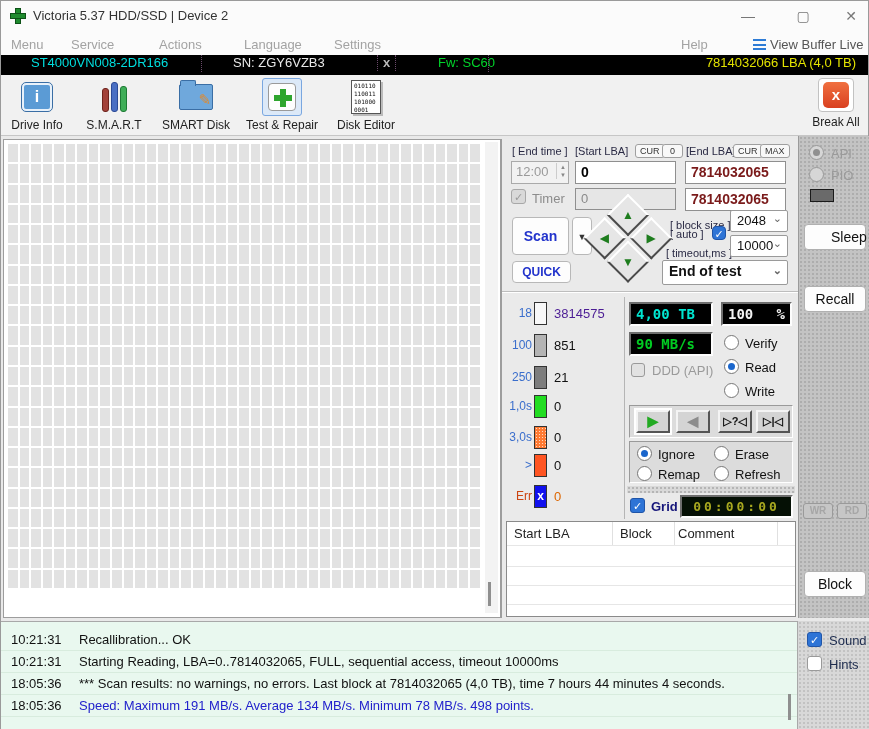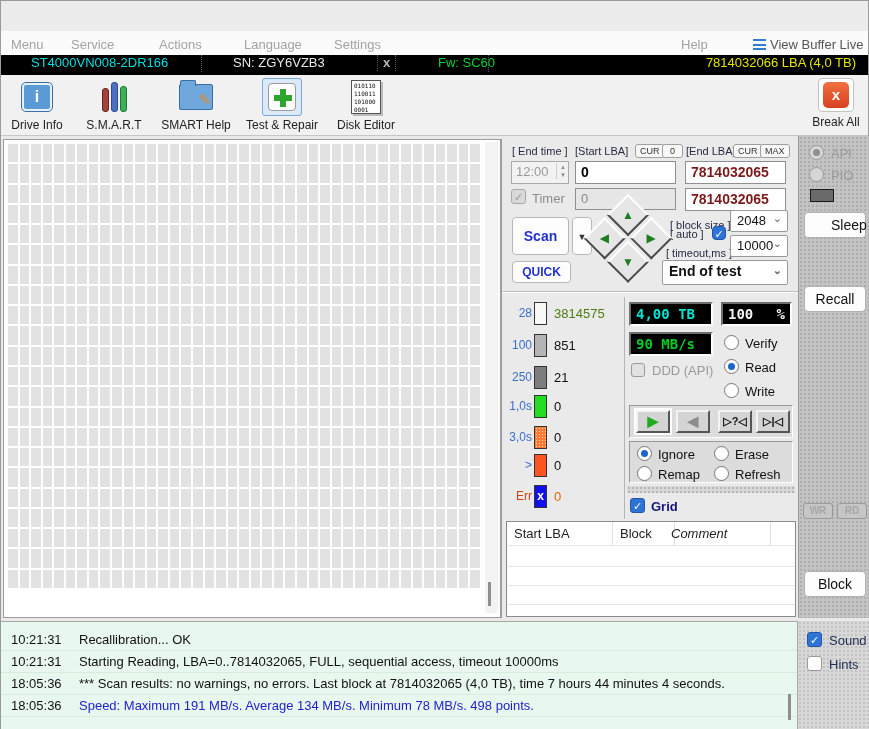--- a/index.html
+++ b/index.html
@@ -143,20 +143,30 @@
   .lrow .m.blue { color:#2222cc; }
   .log-thumb { position:absolute; right:6px; top:72px; width:3px; height:26px; background:#8f8f8f; }
   .bottom-right { position:absolute; left:797px; top:620px; width:72px; height:109px; background-color:#d8d8d8; background-image:radial-gradient(#c2c2c2 1px, transparent 1px); background-size:4px 4px; }
   .br-label { position:absolute; font-size:13px; color:#1c2b4e; }
 </style>
 </head>
 <body>
 
 <div class="win">
 
+  <div class="titlebar">
+    <div class="app-icon">
+        <i class="v"></i>
+        <i class="h"></i>
+      </div>
+    <div class="title-text">Victoria 5.37 HDD/SSD | Device 2</div>
+    <div class="winbtn min">—</div>
+    <div class="winbtn max">▢</div>
+    <div class="winbtn close">✕</div>
+  </div>
 
   <div class="menubar">
     <div id="menu-items">
         <div class="menu-item" style="left: 10px;">Menu</div>
         <div class="menu-item" style="left: 70px;">Service</div>
         <div class="menu-item" style="left: 158px;">Actions</div>
         <div class="menu-item" style="left: 243px;">Language</div>
         <div class="menu-item" style="left: 333px;">Settings</div>
       </div>
     <div class="menu-help">Help</div>
@@ -189,21 +199,21 @@
           </div>
         </div>
       <div>S.M.A.R.T</div>
     </div>
     <div class="tbtn" style="left:156px;width:78px;">
       <div class="ic">
           <div class="ic-folder">
             <span class="pencil">✎</span>
           </div>
         </div>
-      <div>SMART Help</div>
+      <div>SMART Disk</div>
     </div>
     <div class="tbtn" style="left:330px;width:70px;">
       <div class="ic">
           <div class="ic-binary" id="binary-icon">010110<br>110011<br>101000<br>0001</div>
         </div>
       <div>Disk Editor</div>
     </div>
     <div class="tbtn active" style="left:238px;width:86px;">
       <div class="ic">
           <div class="ic-kit">
@@ -1160,23 +1170,23 @@
       <div class="combo" style="left:228px;top:71px;width:58px;height:22px;"><span>2048</span><span class="chev">⌄</span></div>
       <div class="lbl" style="left:164px;top:108px;">[ timeout,ms ]</div>
       <div class="combo" style="left:228px;top:96px;width:58px;height:22px;"><span>10000</span><span class="chev">⌄</span></div>
       <div class="btn blue-text" style="left:10px;top:122px;width:59px;height:22px;font-size:12px;line-height:20px;">QUICK</div>
       <div class="combo bold" style="left:160px;top:121px;width:126px;height:25px;"><span>End of test</span><span class="chev" style="top:3px;">⌄</span></div>
 
       <div class="hsep" style="left:0;top:152px;width:297px;"></div>
 
       <div id="histogram">
           <div class="hrow" style="left: 0px; top: 163px; position: absolute;">
-            <span class="hl" style="color: rgb(58, 110, 204);">28</span>
+            <span class="hl" style="color: rgb(58, 110, 204);">18</span>
             <span class="blk" style="background: rgb(248, 248, 248);"></span>
-            <span class="cnt" style="color: #4d7c0f;">3814575</span>
+            <span class="cnt" style="color: #4c1d95;">3814575</span>
           </div>
           <div class="hrow" style="left: 0px; top: 195px; position: absolute;">
             <span class="hl" style="color: rgb(58, 110, 204);">100</span>
             <span class="blk" style="background: rgb(180, 180, 180);"></span>
             <span class="cnt" style="color: rgb(17, 17, 17);">851</span>
           </div>
           <div class="hrow" style="left: 0px; top: 227px; position: absolute;">
             <span class="hl" style="color: rgb(58, 110, 204);">250</span>
             <span class="blk" style="background: rgb(125, 125, 125);"></span>
             <span class="cnt" style="color: rgb(17, 17, 17);">21</span>
@@ -1234,25 +1244,26 @@
         <div class="radio" style="left:7px;top:24px;"></div>
         <div class="rlabel" style="left:28px;top:25px;">Remap</div>
         <div class="radio" style="left:84px;top:24px;"></div>
         <div class="rlabel" style="left:105px;top:25px;">Refresh</div>
       </div>
 
       <div class="dotstrip" style="left:125px;top:347px;width:168px;height:7px;"></div>
 
       <div class="chk blue" style="left:128px;top:359px;">✓</div>
       <div class="rlabel" style="left:149px;top:360px;font-weight:bold;color:#15157a;">Grid</div>
+      <div class="lcd clock" style="left:178px;top:356px;width:113px;height:23px;">00:00:00</div>
 
       <div class="dtable" style="left:4px;top:382px;width:290px;height:96px;">
         <div class="hd" style="left:0;width:106px;">Start LBA</div>
         <div class="hd" style="left:106px;width:62px;">Block</div>
-        <div class="hd" style="left:157px;width:107px;font-style:italic;">Comment</div>
+        <div class="hd" style="left:164px;width:107px;">Comment</div>
         <div class="hline" style="top:23px;"></div>
         <div class="hline" style="top:44px;"></div>
         <div class="hline" style="top:63px;"></div>
         <div class="hline" style="top:82px;"></div>
       </div>
     <div class="pad" style="left: 94px; top: 68px;">
           <div>
             <span>▲</span>
           </div>
           <div>
@@ -1266,21 +1277,21 @@
           </div>
         </div>
       </div>
 
     <div class="sidebar">
       <div class="radio dim sel" style="left:10px;top:9px;"></div>
       <div class="rlabel dim" style="left:32px;top:10px;">API</div>
       <div class="radio dim" style="left:10px;top:31px;"></div>
       <div class="rlabel dim" style="left:32px;top:32px;">PIO</div>
       <div class="side-rect"></div>
-      <div class="sbtn" style="top:76px;padding-left:26px;">Sleep</div>
+      <div class="sbtn" style="top:88px;padding-left:26px;">Sleep</div>
       <div class="sbtn" style="top:150px;">Recall</div>
       <div class="tinybtn" style="left:4px;top:367px;">WR</div>
       <div class="tinybtn" style="left:38px;top:367px;">RD</div>
       <div class="sbtn" style="top:435px;">Block</div>
     </div>
   </div>
 
   <div class="log">
     <div id="log-rows">
         <div class="lrow" style="top: 7px;">

